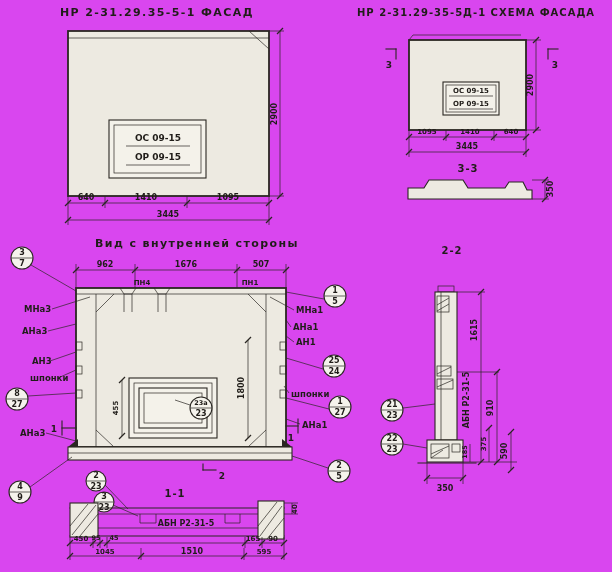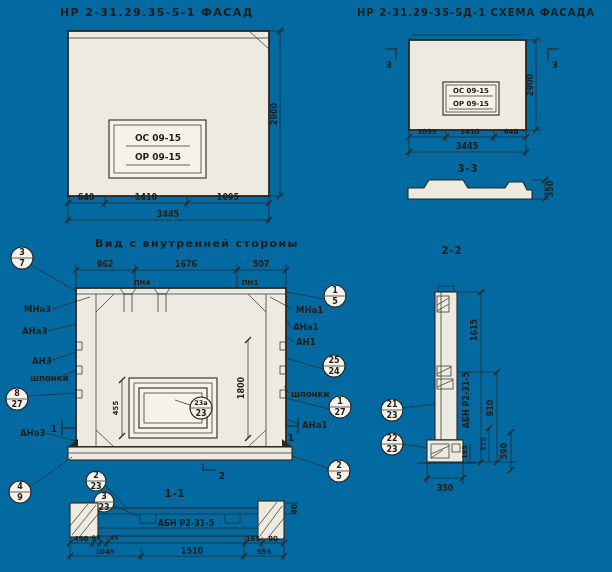--- a/index.html
+++ b/index.html
@@ -1,16 +1,16 @@
 <!DOCTYPE html>
 <html><head>
 <meta charset="utf-8">
 <style>
   html,body{margin:0;padding:0;background:#f5f3ec;}
-  .stage{position:relative;width:612px;height:572px;background:#0369a1;overflow:hidden;}
+  .stage{position:relative;width:612px;height:572px;background:#d946ef;overflow:hidden;}
   svg{position:absolute;left:0;top:0;}
   text{fill:#201d19;font-family:"DejaVu Sans",sans-serif;}
   .t11{font-size:11px;font-weight:700;letter-spacing:1.4px;}
   .t10{font-size:10px;font-weight:700;letter-spacing:1px;}
   .d9{font-size:9px;font-weight:600;}
   .d8{font-size:8px;font-weight:600;}
   .d7{font-size:7px;font-weight:600;}
   .d65{font-size:6.5px;font-weight:600;}
   .lab{font-size:8.5px;font-weight:600;}
   .co{font-size:8px;font-weight:700;text-anchor:middle;}

